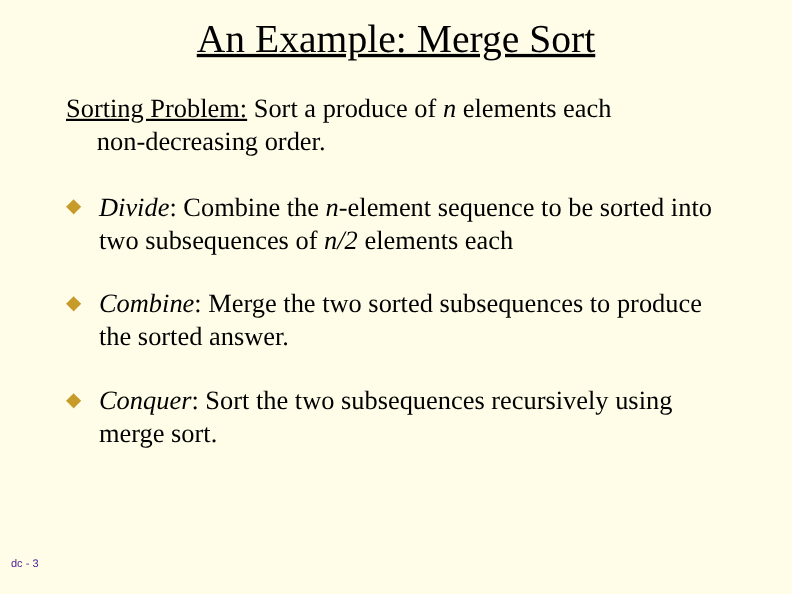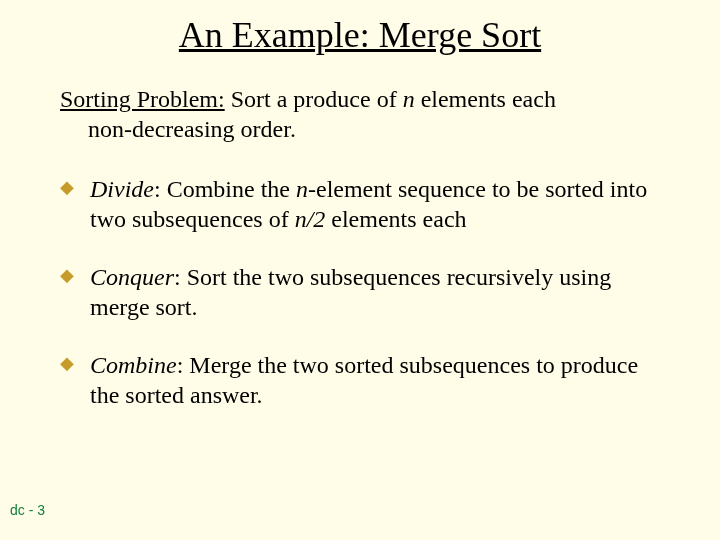--- a/index.html
+++ b/index.html
@@ -60,23 +60,23 @@
     font-size: 18px;
   }
   .lead-i {
     font-style: italic;
   }
   .italic { font-style: italic; }
   .footer {
     position: absolute;
     left: 10px;
     bottom: 10px;
-    font-size: 14px;
+    font-size: 10px;
     font-family: Arial, Helvetica, sans-serif;
-    color: #15803d;
+    color: #4c1d95;
   }
 </style>
 </head>
 <body>
 
 <div class="slide">
 
   <div class="title">An Example:  Merge Sort</div>
 
   <div class="content">
@@ -84,24 +84,24 @@
     <div class="problem">
       <span class="lead">Sorting Problem:</span><span> Sort a produce of </span><span class="italic">n</span><span> elements each</span>
       <div class="problem-indent">non-decreasing order.</div>
     </div>
 
     <ul class="bullets">
       <li>
         <span class="lead-i">Divide</span><span>:</span><span>  Combine the </span><span class="italic">n</span><span>-element sequence to be sorted into two subsequences of </span><span class="italic">n/2</span><span> elements each</span>
       </li>
       <li>
-        <span class="lead-i">Conquer</span><span>:</span><span>  Sort the two subsequences recursively using merge sort.</span><span class="italic"></span><span></span><span class="italic"></span><span></span>
+        <span class="lead-i">Combine</span><span>:</span><span>  Merge the two sorted subsequences to produce the sorted answer.</span><span class="italic"></span><span></span><span class="italic"></span><span></span>
       </li>
       <li>
-        <span class="lead-i">Combine</span><span>:</span><span>  Merge the two sorted subsequences to produce the sorted answer.</span><span class="italic"></span><span></span><span class="italic"></span><span></span>
+        <span class="lead-i">Conquer</span><span>:</span><span>  Sort the two subsequences recursively using merge sort.</span><span class="italic"></span><span></span><span class="italic"></span><span></span>
       </li>
     </ul>
 
   </div>
 
   <div class="footer">dc - 3</div>
 
 </div>
 
 </body></html>

